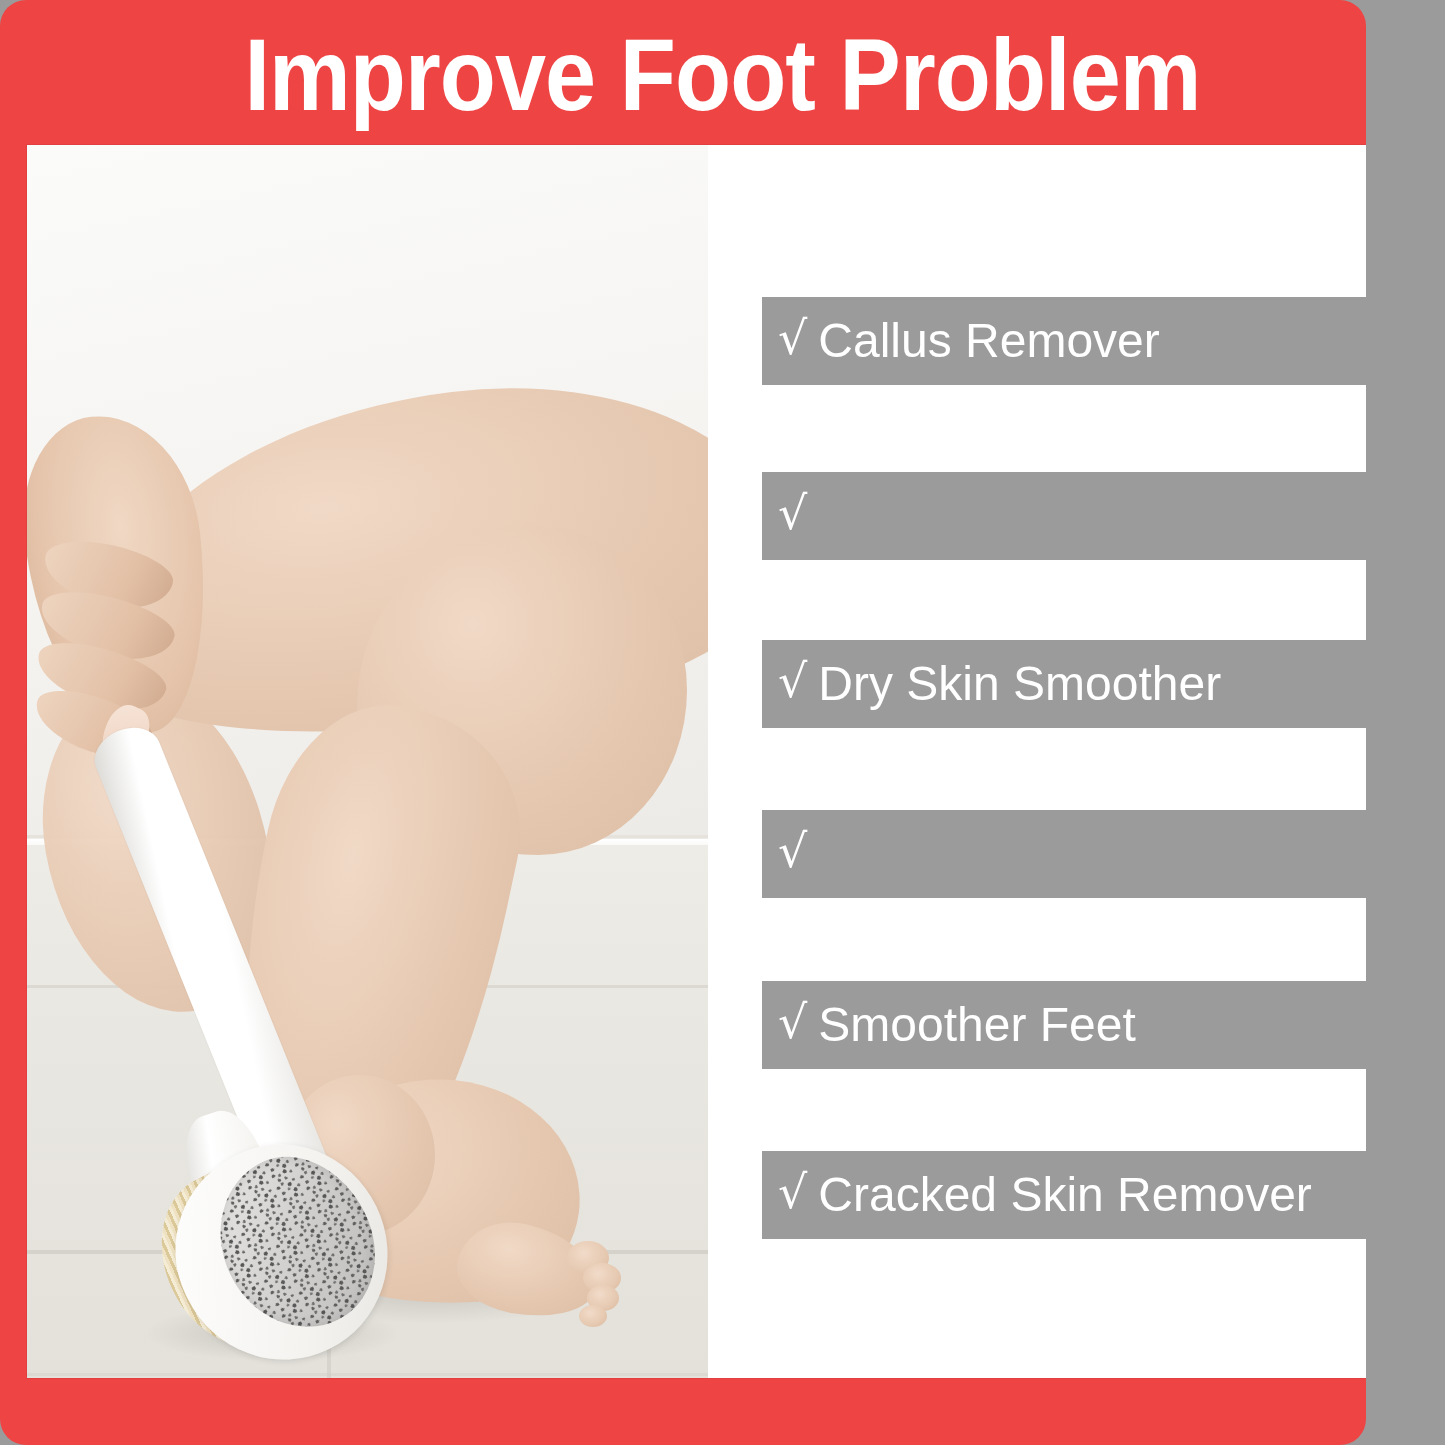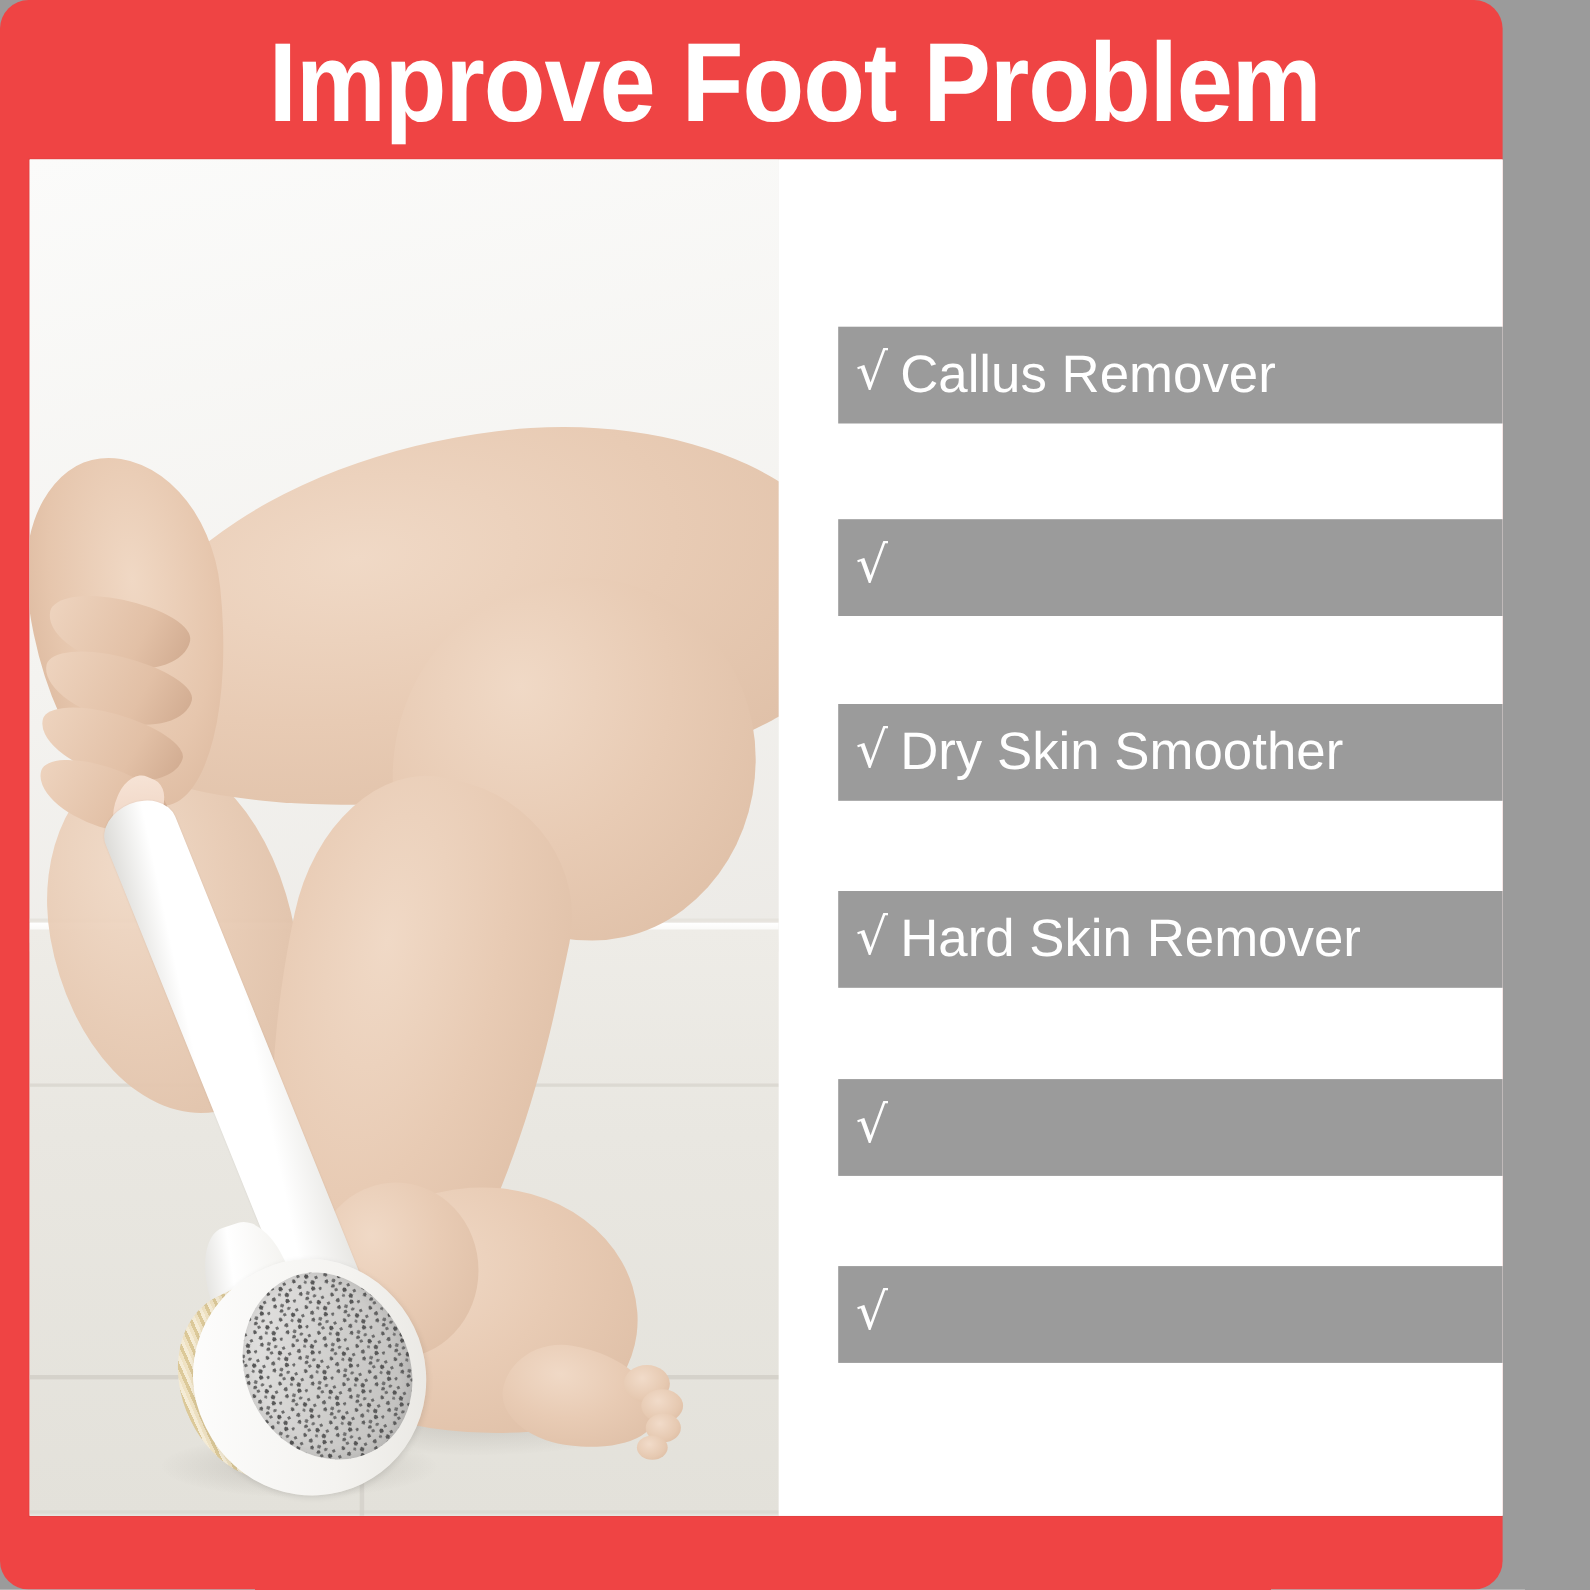--- a/index.html
+++ b/index.html
@@ -367,27 +367,28 @@
         <span class="check">√</span>
       </div>
 
       <div class="feature-bar fb2">
         <span class="check">√</span>
         <span class="feature-label">Dry Skin Smoother</span>
       </div>
 
       <div class="feature-bar fb3">
         <span class="check">√</span>
-        <span class="feature-label">Hard Skin Remover</span>
       </div>
 
       <div class="feature-bar fb4">
         <span class="check">√</span>
+        <span class="feature-label">Smoother Feet</span>
       </div>
 
       <div class="feature-bar fb5">
         <span class="check">√</span>
+        <span class="feature-label">Cracked Skin Remover</span>
       </div>
 
     </div>
 
   </div>
 </div>
 
 </body></html>

